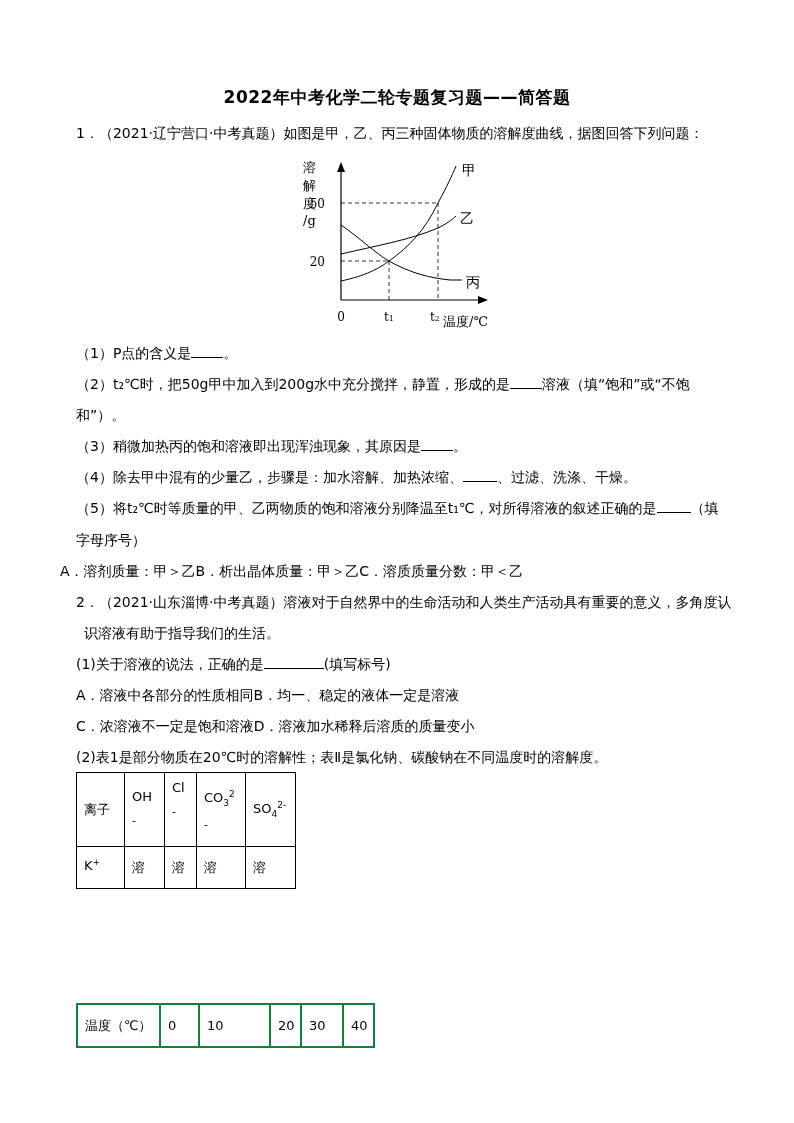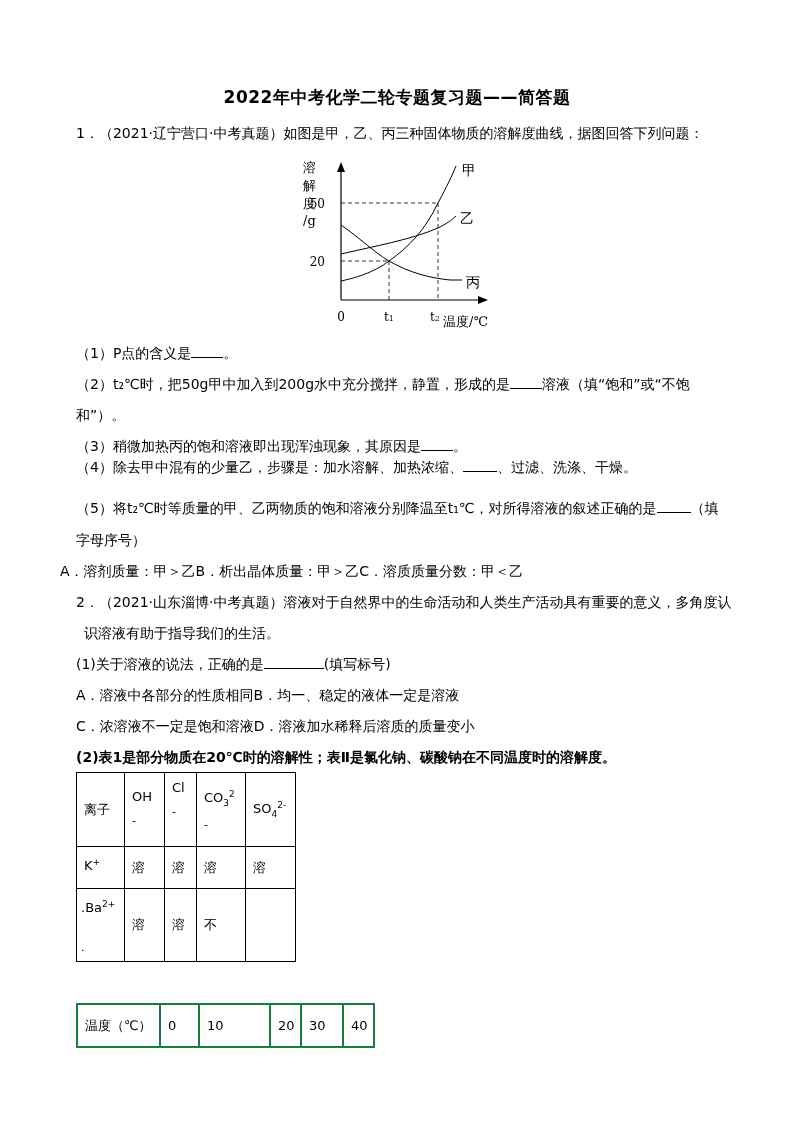--- a/index.html
+++ b/index.html
@@ -65,39 +65,39 @@
 
 <div class="abs line" style="left:76px;top:376px;">
   <span>（2）t₂℃时，把50g甲中加入到200g水中充分搅拌，静置，形成的是</span><span class="blank" style="width:32px;"></span><span>溶液（填“饱和”或“不饱</span>
 </div>
 <div class="abs line" style="left:76px;top:407px;">和”）。</div>
 
 <div class="abs line" style="left:76px;top:438px;">
   <span>（3）稍微加热丙的饱和溶液即出现浑浊现象，其原因是</span><span class="blank" style="width:32px;"></span><span>。</span>
 </div>
 
-<div class="abs line" style="left:76px;top:459px;">
+<div class="abs line" style="left:76px;top:469px;">
   <span>（4）除去甲中混有的少量乙，步骤是：加水溶解、加热浓缩、</span><span class="blank" style="width:34px;"></span><span>、过滤、洗涤、干燥。</span>
 </div>
 
 <div class="abs line" style="left:76px;top:500px;">
   <span>（5）将t₂℃时等质量的甲、乙两物质的饱和溶液分别降温至t₁℃，对所得溶液的叙述正确的是</span><span class="blank" style="width:34px;"></span><span>（填</span>
 </div>
 <div class="abs line" style="left:76px;top:532px;">字母序号）</div>
 <div class="abs line" style="left:60px;top:563px;">A．溶剂质量：甲＞乙B．析出晶体质量：甲＞乙C．溶质质量分数：甲＜乙</div>
 
 <div class="abs line" style="left:76px;top:594px;">2．（2021·山东淄博·中考真题）溶液对于自然界中的生命活动和人类生产活动具有重要的意义，多角度认</div>
 <div class="abs line" style="left:76px;top:625px;margin-left:8px;">识溶液有助于指导我们的生活。</div>
 
 <div class="abs line" style="left:76px;top:656px;">
   <span>(1)关于溶液的说法，正确的是</span><span class="blank" style="width:60px;"></span><span>(填写标号)</span>
 </div>
 <div class="abs line" style="left:76px;top:687px;">A．溶液中各部分的性质相同B．均一、稳定的液体一定是溶液</div>
 <div class="abs line" style="left:76px;top:718px;">C．浓溶液不一定是饱和溶液D．溶液加水稀释后溶质的质量变小</div>
-<div class="abs line" style="left:76px;top:749px;font-weight:bold;">(2)表1是部分物质在20℃时的溶解性；表Ⅱ是氯化钠、碳酸钠在不同温度时的溶解度。</div>
+<div class="abs line" style="left:76px;top:749px;">(2)表1是部分物质在20℃时的溶解性；表Ⅱ是氯化钠、碳酸钠在不同温度时的溶解度。</div>
 
 <table class="ion">
   <tbody>
       <tr style="height:74px;">
     <td style="width:40px;">离子</td>
     <td style="width:32px;vertical-align:top;padding-top:16px;">
       <span>OH</span>
       <span class="dotline" style="margin-top:12px;">-</span>
     </td>
     <td style="width:24px;vertical-align:top;padding-top:7px;">
@@ -112,30 +112,20 @@
       <span>SO</span><span class="sub">4</span><span class="sup">2-</span>
     </td>
   </tr>
   <tr style="height:42px;">
     <td style="vertical-align:top;padding-top:10px;"><span>K</span><span class="sup">+</span></td>
     <td>溶</td>
     <td>溶</td>
     <td>溶</td>
     <td>溶</td>
   </tr>
-  <tr style="height:73px;">
-    <td style="vertical-align:top;padding-top:10px;padding-left:4px;">
-      <span>.Ba</span><span class="sup">2+</span>
-      <span class="dotline" style="margin-top:28px;">.</span>
-    </td>
-    <td>溶</td>
-    <td>溶</td>
-    <td>不</td>
-    <td></td>
-  </tr>
 </tbody>
   </table>
 
 <table class="temp">
   <tbody>
       <tr>
     <td style="width:74px;">温度（℃）</td>
     <td style="width:30px;">0</td>
     <td style="width:62px;">10</td>
     <td style="width:22px;">20</td>

